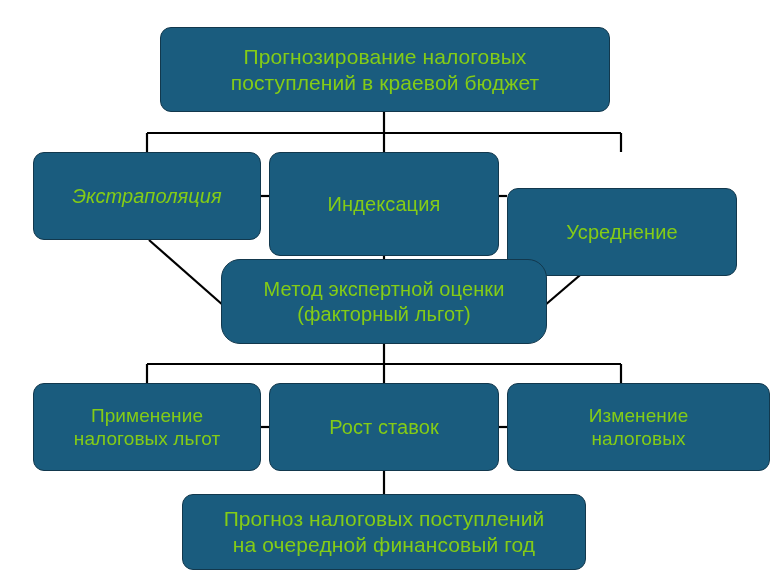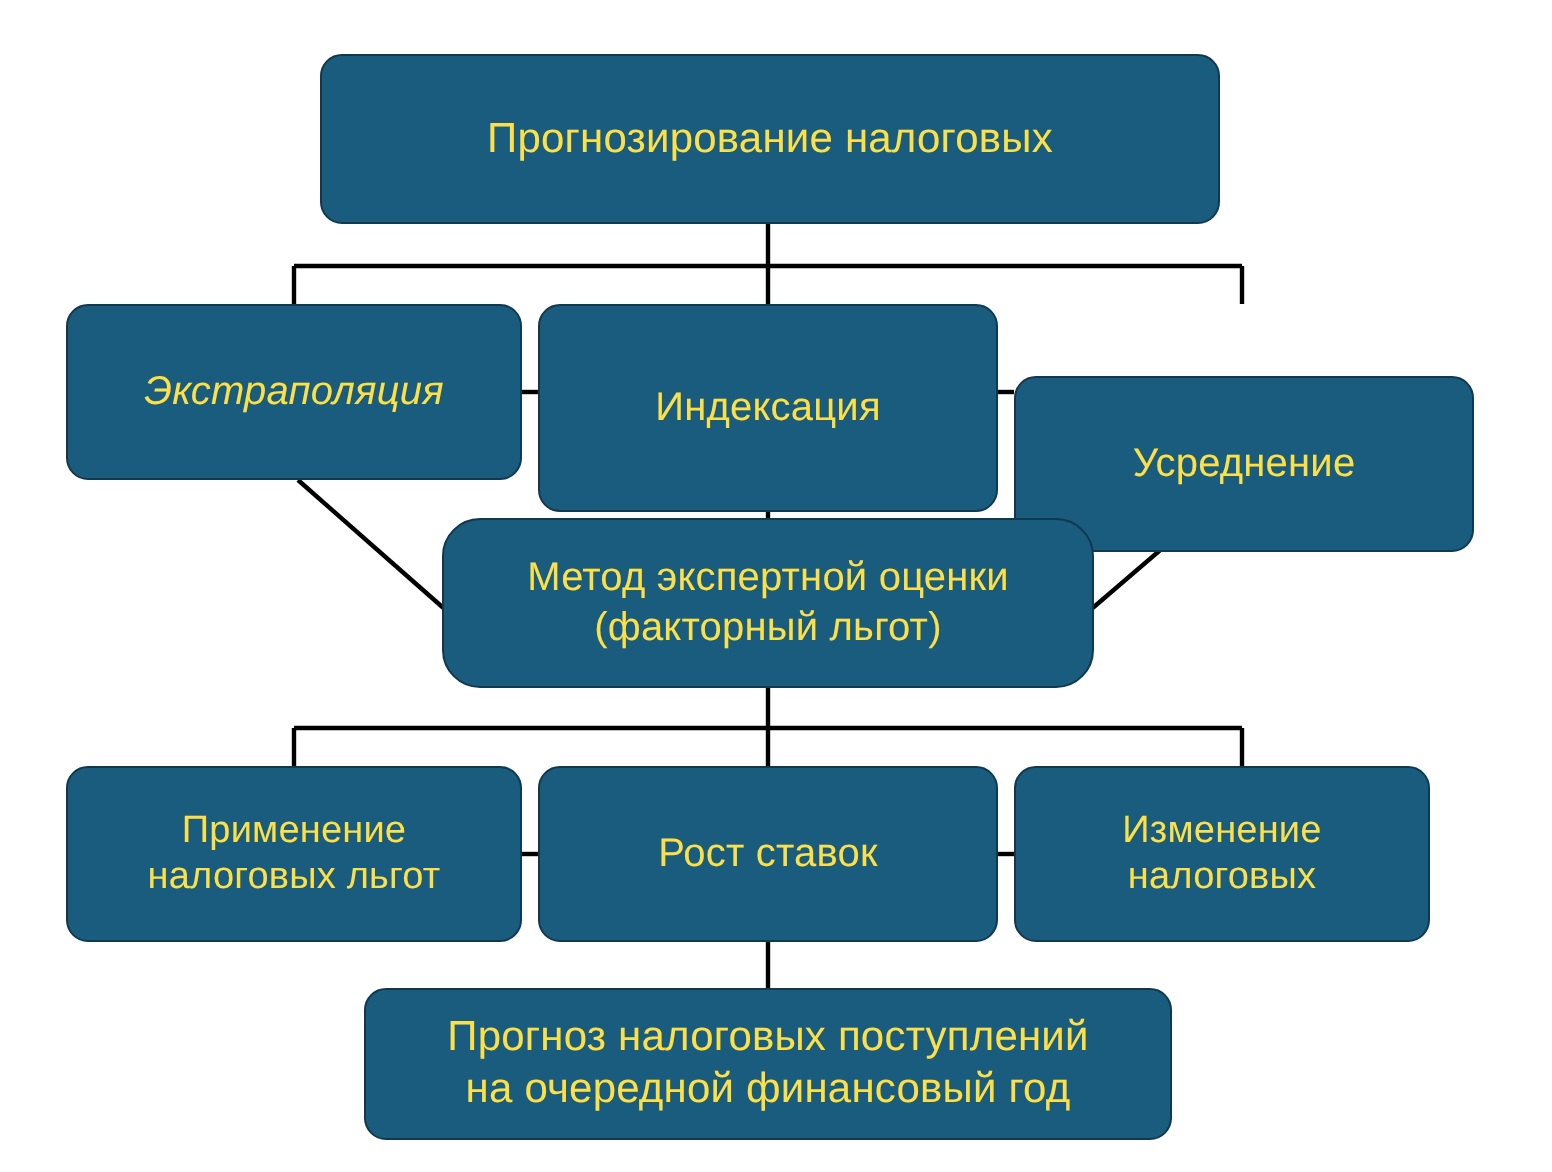--- a/index.html
+++ b/index.html
@@ -21,21 +21,21 @@
     top: 0;
     width: 776px;
     height: 586px;
   }
   .node {
     position: absolute;
     box-sizing: border-box;
     background: #1a5c7e;
     border: 1.6px solid #12384d;
     border-radius: 11px;
-    color: #fde047;
+    color: #84cc16;
     display: flex;
     align-items: center;
     justify-content: center;
     text-align: center;
     line-height: 1.22;
     padding: 4px 0;
     z-index: 2;
     letter-spacing: 0.1px;
   }
   .node-lg { font-size: 21px; }
@@ -43,21 +43,21 @@
   .node-sm { font-size: 19px; }
 
   
   #n-root      { left: 160px; top: 27px;  width: 450px; height: 85px; }
   #n-extrap    { left: 33px;  top: 152px; width: 228px; height: 88px; font-style: italic; }
   #n-index     { left: 269px; top: 152px; width: 230px; height: 104px; }
   #n-average   { left: 507px; top: 152px; width: 230px; height: 88px; margin-top: 36px; }
   #n-expert    { left: 221px; top: 259px; width: 326px; height: 85px; border-radius: 19px; }
   #n-benefits  { left: 33px;  top: 383px; width: 228px; height: 88px; }
   #n-rates     { left: 269px; top: 383px; width: 230px; height: 88px; }
-  #n-norms     { left: 507px; top: 383px; width: 208px; height: 88px; }
+  #n-norms     { left: 507px; top: 383px; width: 263px; height: 88px; }
   #n-forecast  { left: 182px; top: 494px; width: 404px; height: 76px; }
 </style>
 </head>
 <body>
 
 <div id="canvas">
 
   <svg id="links" viewBox="0 0 776 586" width="776" height="586" aria-hidden="true">
     <g stroke="#000000" stroke-width="2.2" fill="none" stroke-linecap="butt">
 
@@ -83,20 +83,21 @@
       <line x1="499" y1="196" x2="507" y2="196"></line>
 
       <line x1="261" y1="427" x2="269" y2="427"></line>
       <line x1="499" y1="427" x2="507" y2="427"></line>
     </g>
   </svg>
 
   <div class="node node-lg" id="n-root">
     <span>
       <span>Прогнозирование налоговых</span><br>
+      <span>поступлений в краевой бюджет</span>
     </span>
   </div>
 
   <div class="node node-md" id="n-extrap">
     <span>Экстраполяция</span>
   </div>
 
   <div class="node node-md" id="n-index">
     <span>Индексация</span>
   </div>

